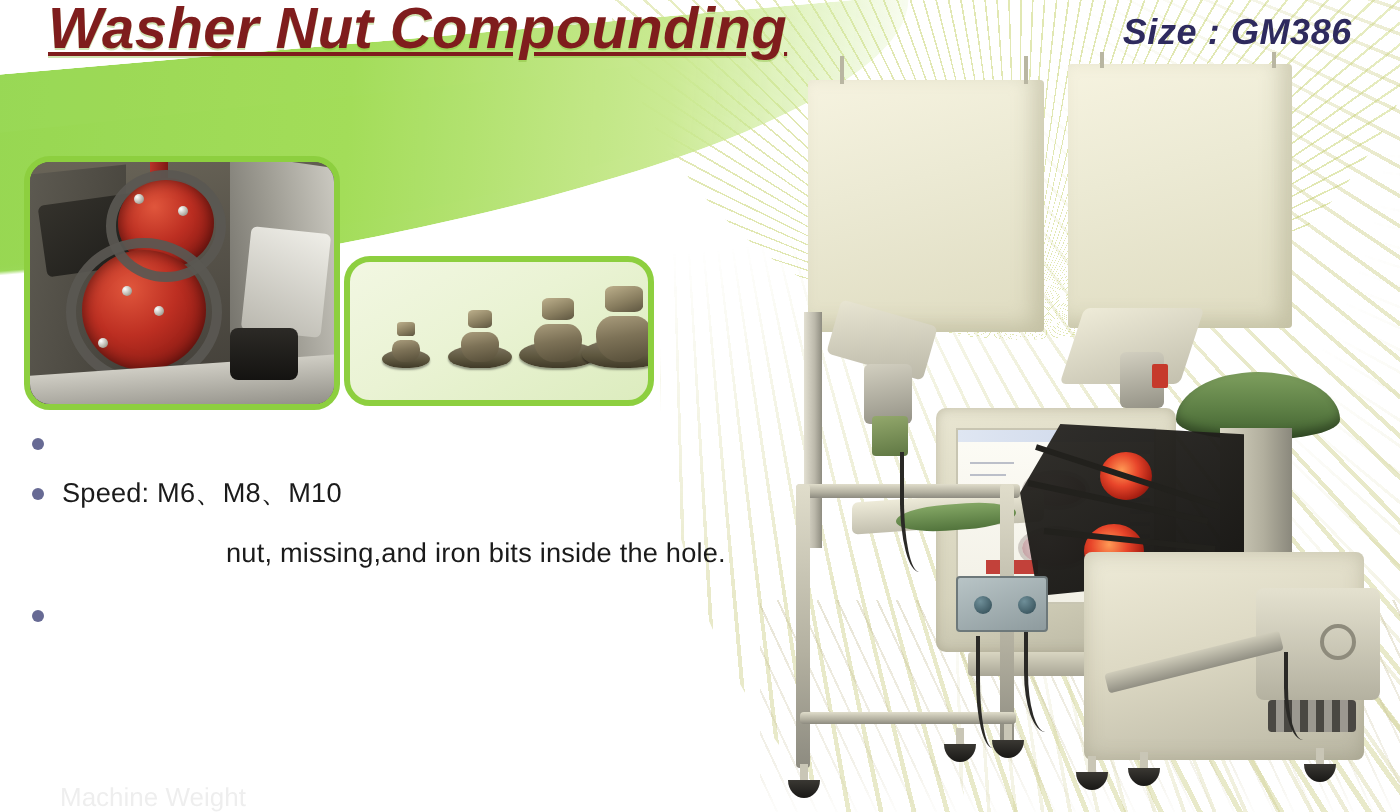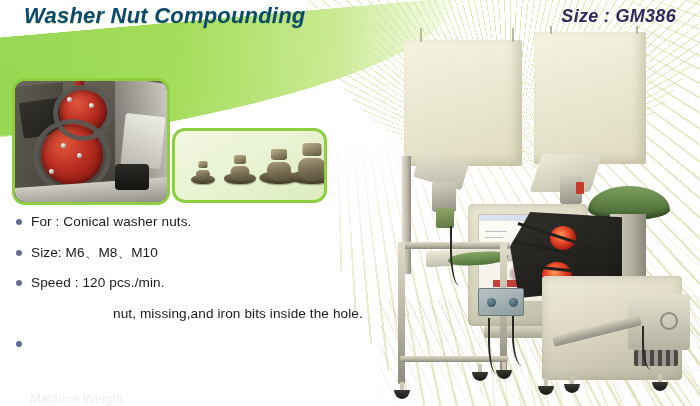--- a/index.html
+++ b/index.html
@@ -107,28 +107,29 @@
 
   
   .title-block {
     position: absolute;
     left: 24px;
     top: 2px;
     width: 420px;
     z-index: 6;
   }
   .title-line {
-    font-size: 22px;
+    font-size: 29px;
     font-weight: bold;
     font-style: italic;
     line-height: 27px;
     letter-spacing: .2px;
-    color: #0c4a6e;
+    color: #7f1d1d;
     text-shadow: 0 1px 0 rgba(120,180,40,.35);
     white-space: nowrap;
+    text-decoration: underline;
   }
   .model-label {
     position: absolute;
     right: 24px;
     top: 6px;
     z-index: 7;
     font-size: 18px;
     font-weight: bold;
     font-style: italic;
     color: #2e2a5e;
@@ -532,32 +533,27 @@
       <div class="washer" style="width:42px;height:14px"></div>
       <div class="cone" style="width:28px;height:23px"></div>
       <div class="hexcap" style="width:19px;height:13px"></div>
     </div>
   </div>
 
   <div class="spec-list">
 
     <div class="spec-row">
       <div class="spec-dot"></div>
-      <div class="spec-text">For : Conical washer nuts.</div>
     </div>
 
     <div class="spec-row">
       <div class="spec-dot"></div>
-      <div class="spec-text">Size: M6、M8、M10</div>
-    </div>
-
-    <div class="spec-row">
-      <div class="spec-dot"></div>
-      <div class="spec-text">Speed : 120 pcs./min.</div>
-    </div>
+      <div class="spec-text">Speed: M6、M8、M10</div>
+    </div>
+
 
     <div class="spec-cont">
       <div class="spec-text">nut, missing,and iron bits inside the hole.</div>
     </div>
 
     <div class="spec-row">
       <div class="spec-dot"></div>
     </div>
   </div>
 

